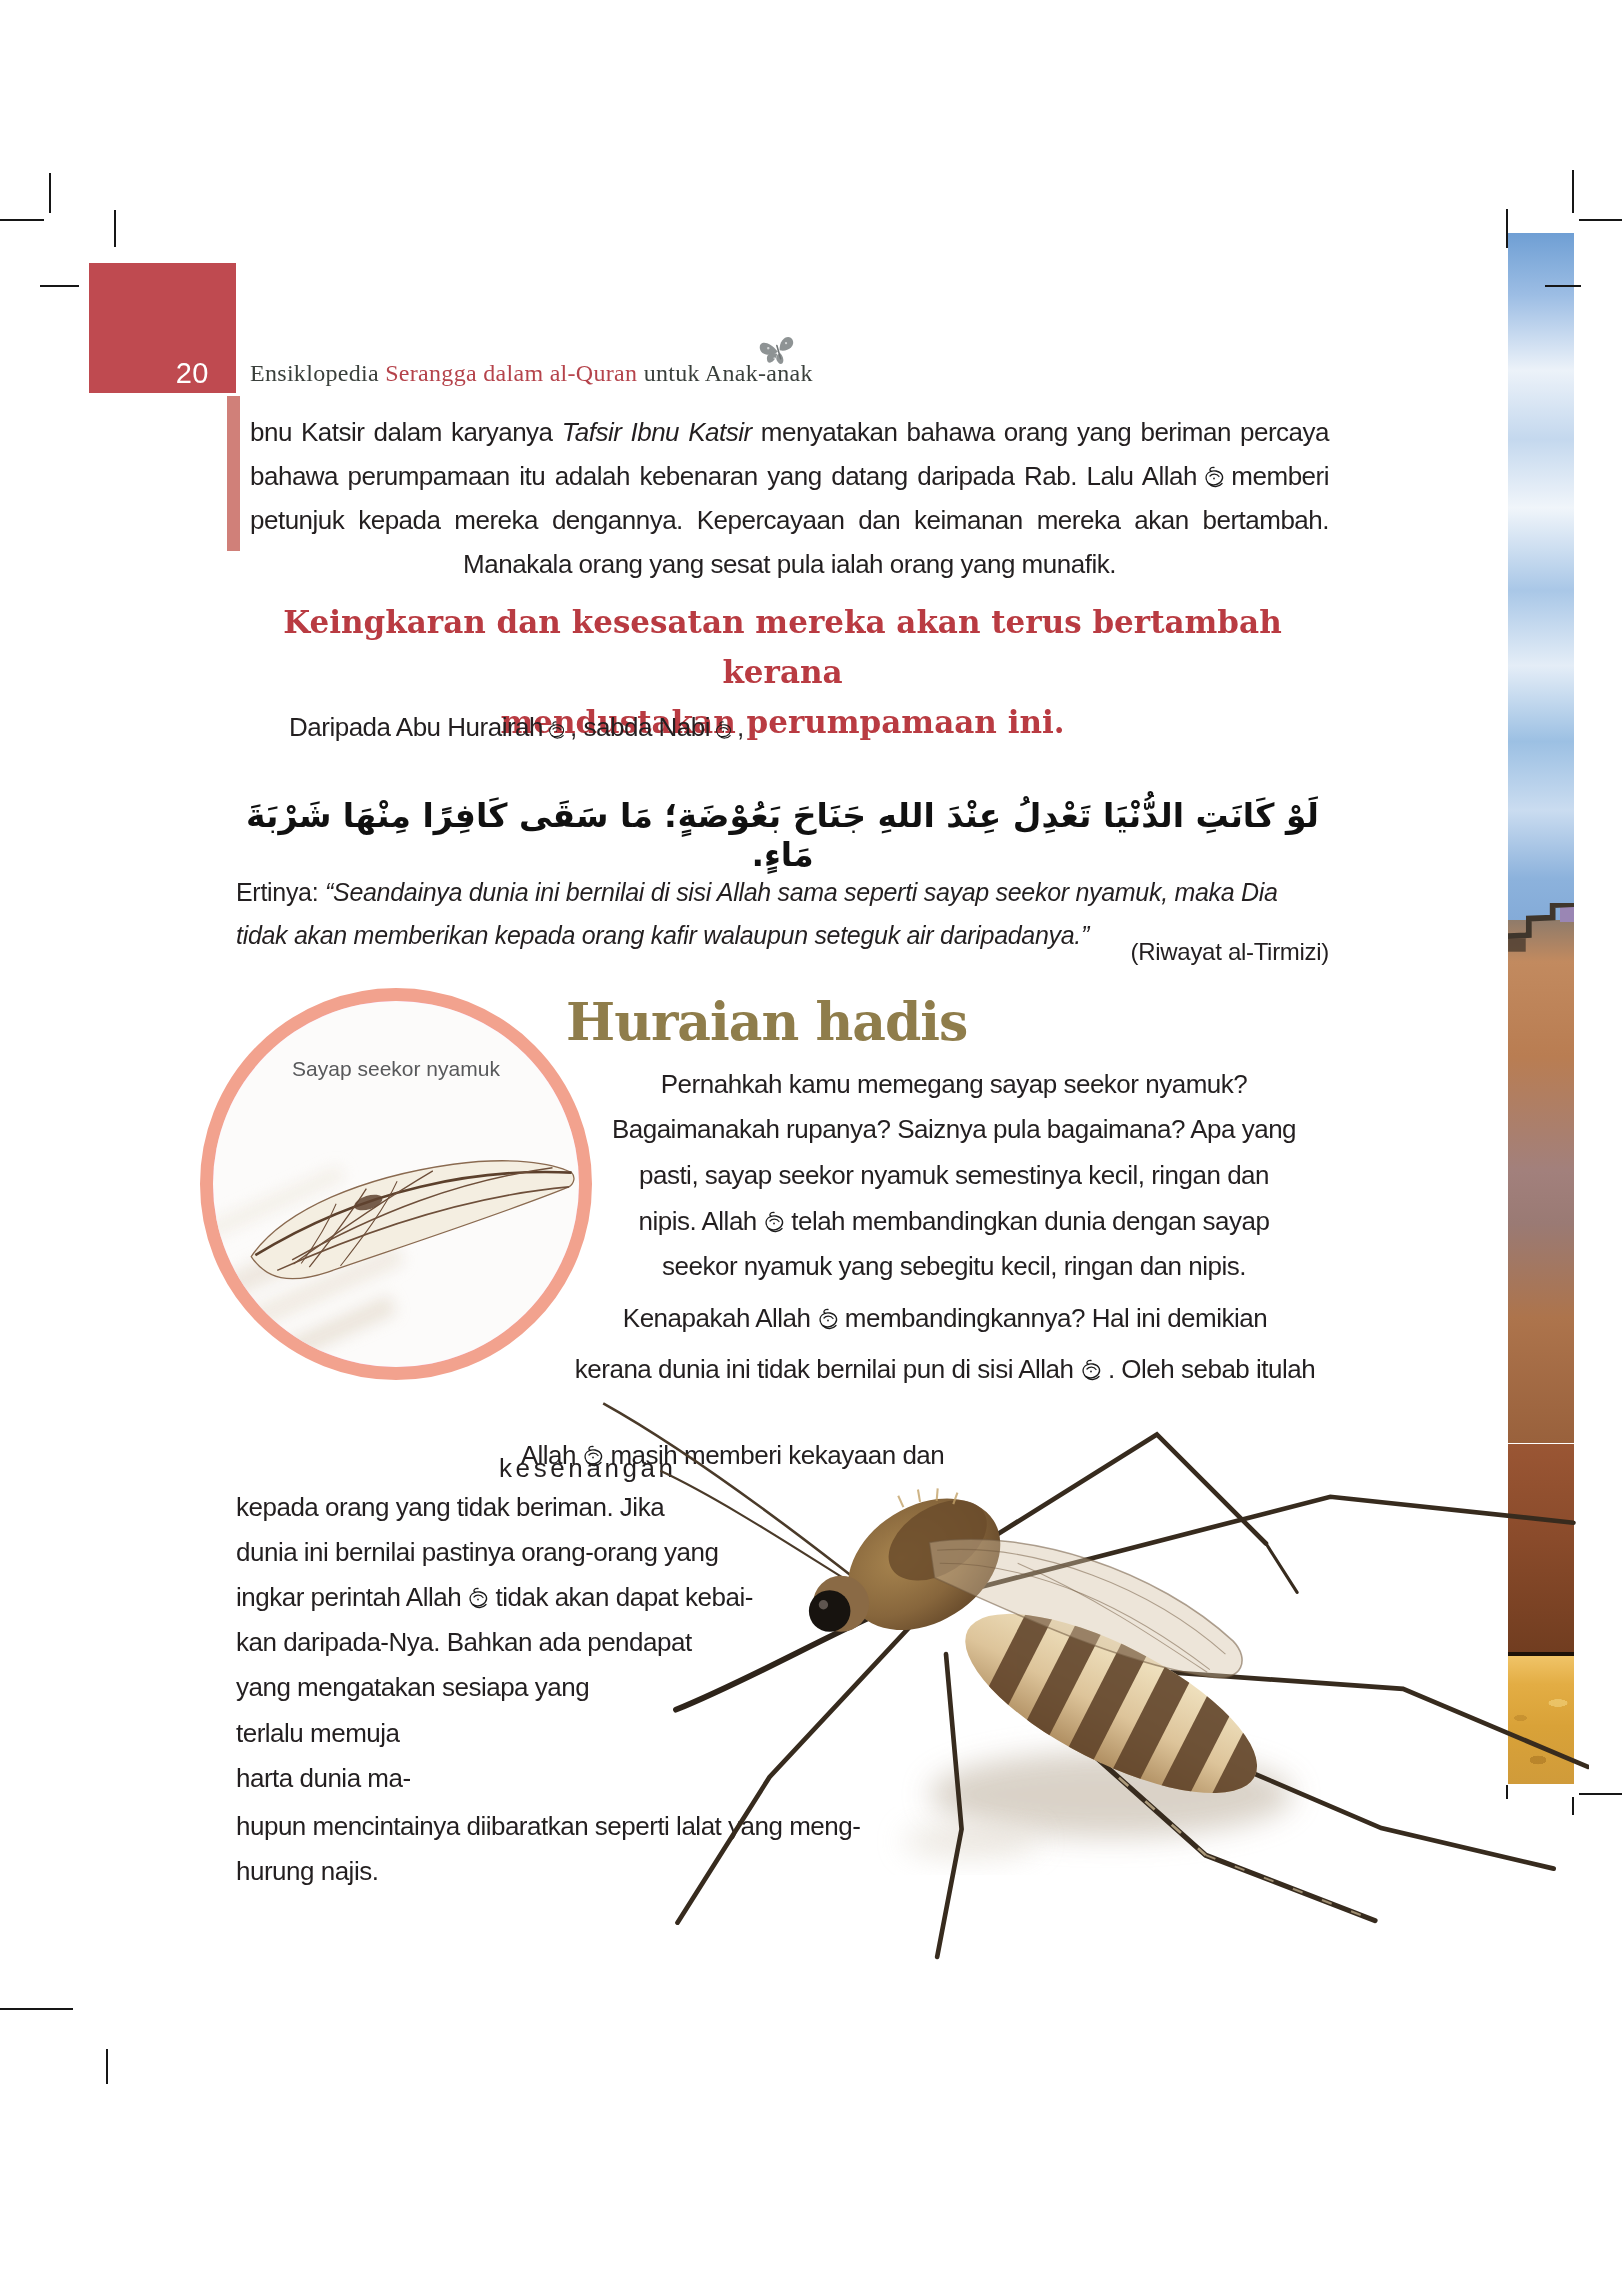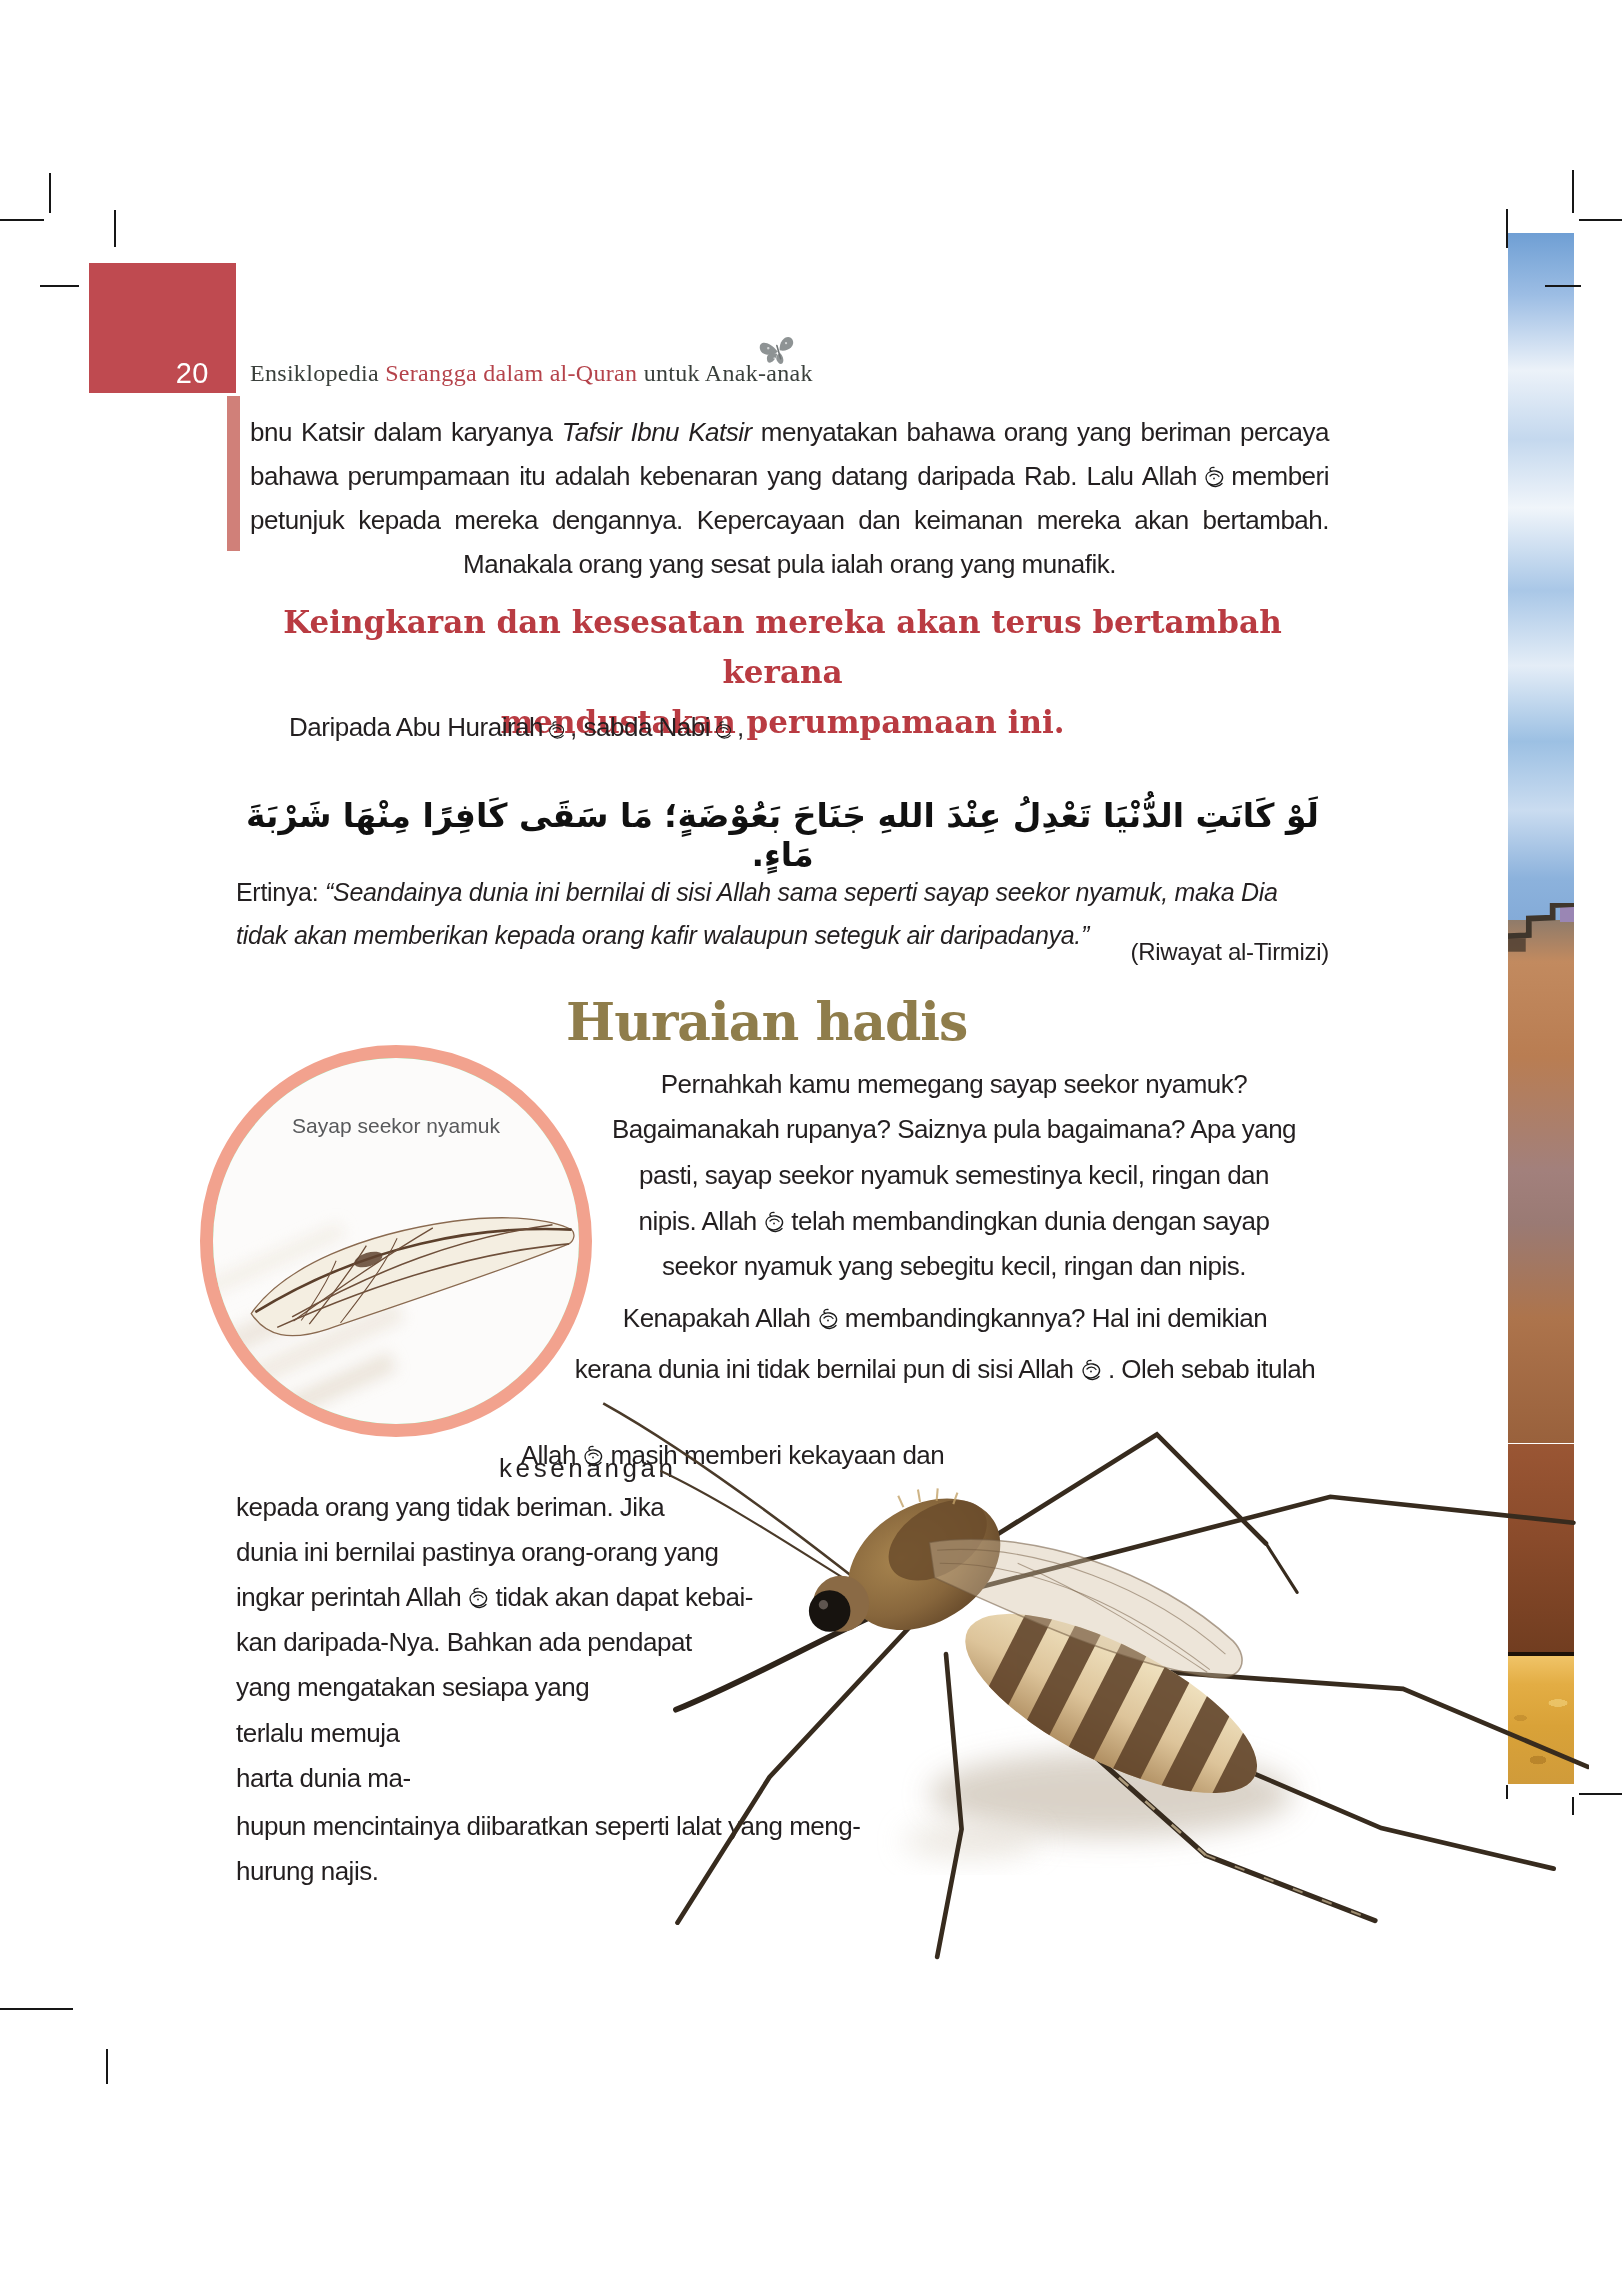--- a/index.html
+++ b/index.html
@@ -49,22 +49,22 @@
 
   
   .narrator{position:absolute;left:289px;top:712px;font-size:26px;letter-spacing:-0.5px;white-space:nowrap;}
   .arabic{position:absolute;left:236px;top:777px;width:1093px;text-align:center;direction:rtl;
     font-family:"DejaVu Sans",sans-serif;font-weight:bold;font-size:33px;color:#111;margin-top:19px;}
   .ertinya{position:absolute;left:236px;top:871px;width:1096px;font-size:25px;line-height:43px;letter-spacing:-0.3px;}
   .ertinya .q{font-style:italic;}
   .source{position:absolute;left:236px;top:938px;width:1093px;text-align:right;font-size:24px;letter-spacing:-0.3px;}
 
   
-  .wingcircle{position:absolute;left:200px;top:1045px;width:366px;height:366px;border:13.5px solid #f2a28e;
-    border-radius:50%;overflow:hidden;background:#86efac;}
+  .wingcircle{position:absolute;left:200px;top:988px;width:366px;height:366px;border:13.5px solid #f2a28e;
+    border-radius:50%;overflow:hidden;background:#f9a8d4;}
   .wingcaption{position:absolute;left:0;top:56px;width:100%;text-align:center;color:#58595b;font-size:21px;letter-spacing:0;}
 
   
   .olivehead{position:absolute;left:566px;top:991px;font-family:"DejaVu Serif","Liberation Serif",serif;
     font-weight:bold;font-size:52px;color:#8f7d4b;letter-spacing:-1px;}
   .bodyline{position:absolute;white-space:nowrap;font-size:26px;letter-spacing:-0.5px;color:#231f20;}
   .p1line{left:592px;width:724px;text-align:center;}
   .p2cline{left:540px;width:810px;text-align:center;}
   .leftline{left:236px;text-align:center;}
   .spreadword{position:absolute;left:499px;top:1453px;font-size:26px;letter-spacing:3.6px;white-space:nowrap;}

